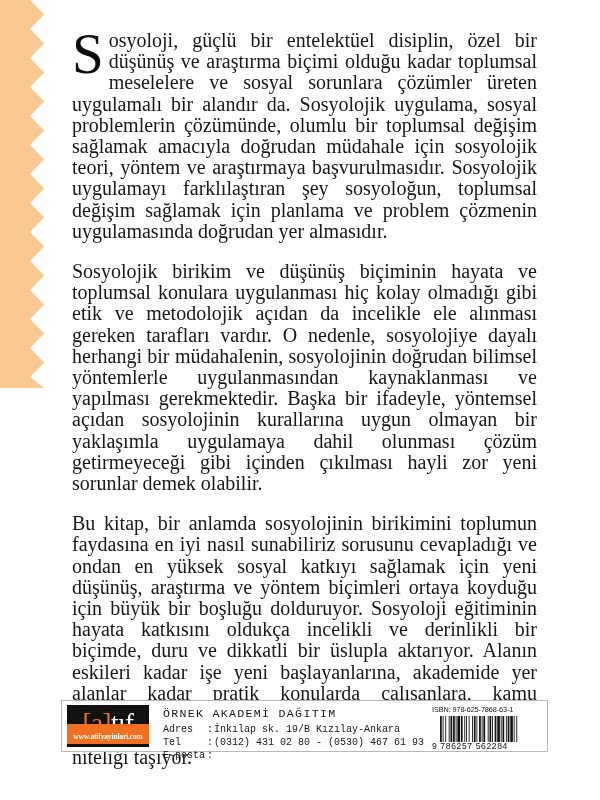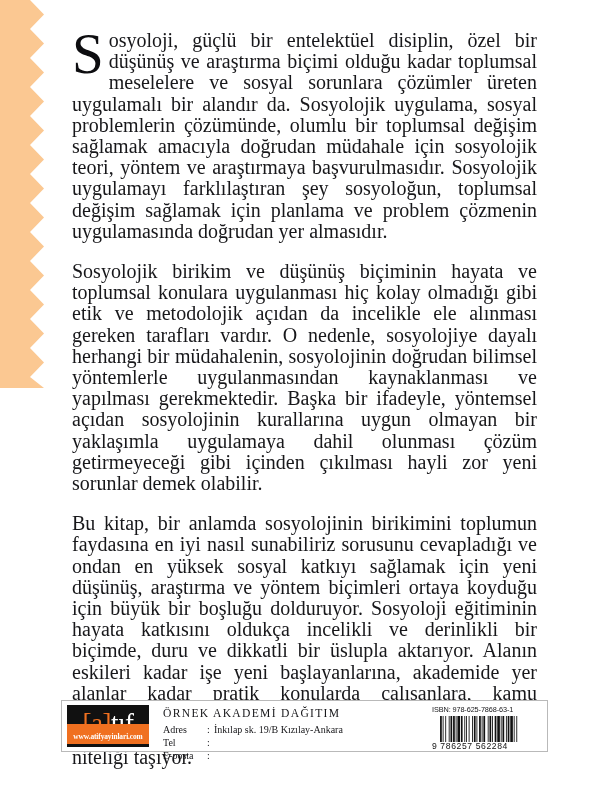--- a/index.html
+++ b/index.html
@@ -103,21 +103,21 @@
     font-size: 7.4px;
     color: #ffffff;
     letter-spacing: -0.1px;
     white-space: nowrap;
   }
 
   
   #publisher-contact {
     flex: 1 1 auto;
     padding: 6px 0 0 14px;
-    font-family: Liberation Serif, serif;
+    font-family: Liberation Mono, monospace;
     color: #17171a;
     min-width: 0;
   }
   #publisher-name {
     font-size: 11.6px;
     letter-spacing: 1.3px;
     margin-bottom: 3px;
     white-space: nowrap;
   }
   .contact-row {
@@ -186,20 +186,21 @@
 
     <div class="contact-row">
       <span class="contact-label">Adres</span>
       <span class="contact-sep">:</span>
       <span class="contact-value">İnkılap sk. 19/B Kızılay-Ankara</span>
     </div>
 
     <div class="contact-row">
       <span class="contact-label">Tel</span>
       <span class="contact-sep">:</span>
+      <span class="contact-value">(0312) 431 02 80 - (0530) 467 61 93</span>
     </div>
 
     <div class="contact-row">
       <span class="contact-label">E-posta</span>
       <span class="contact-sep">:</span>
     </div>
   </div>
 
   <div id="isbn-area">
     <div id="isbn-text">ISBN: 978-625-7868-63-1</div>

